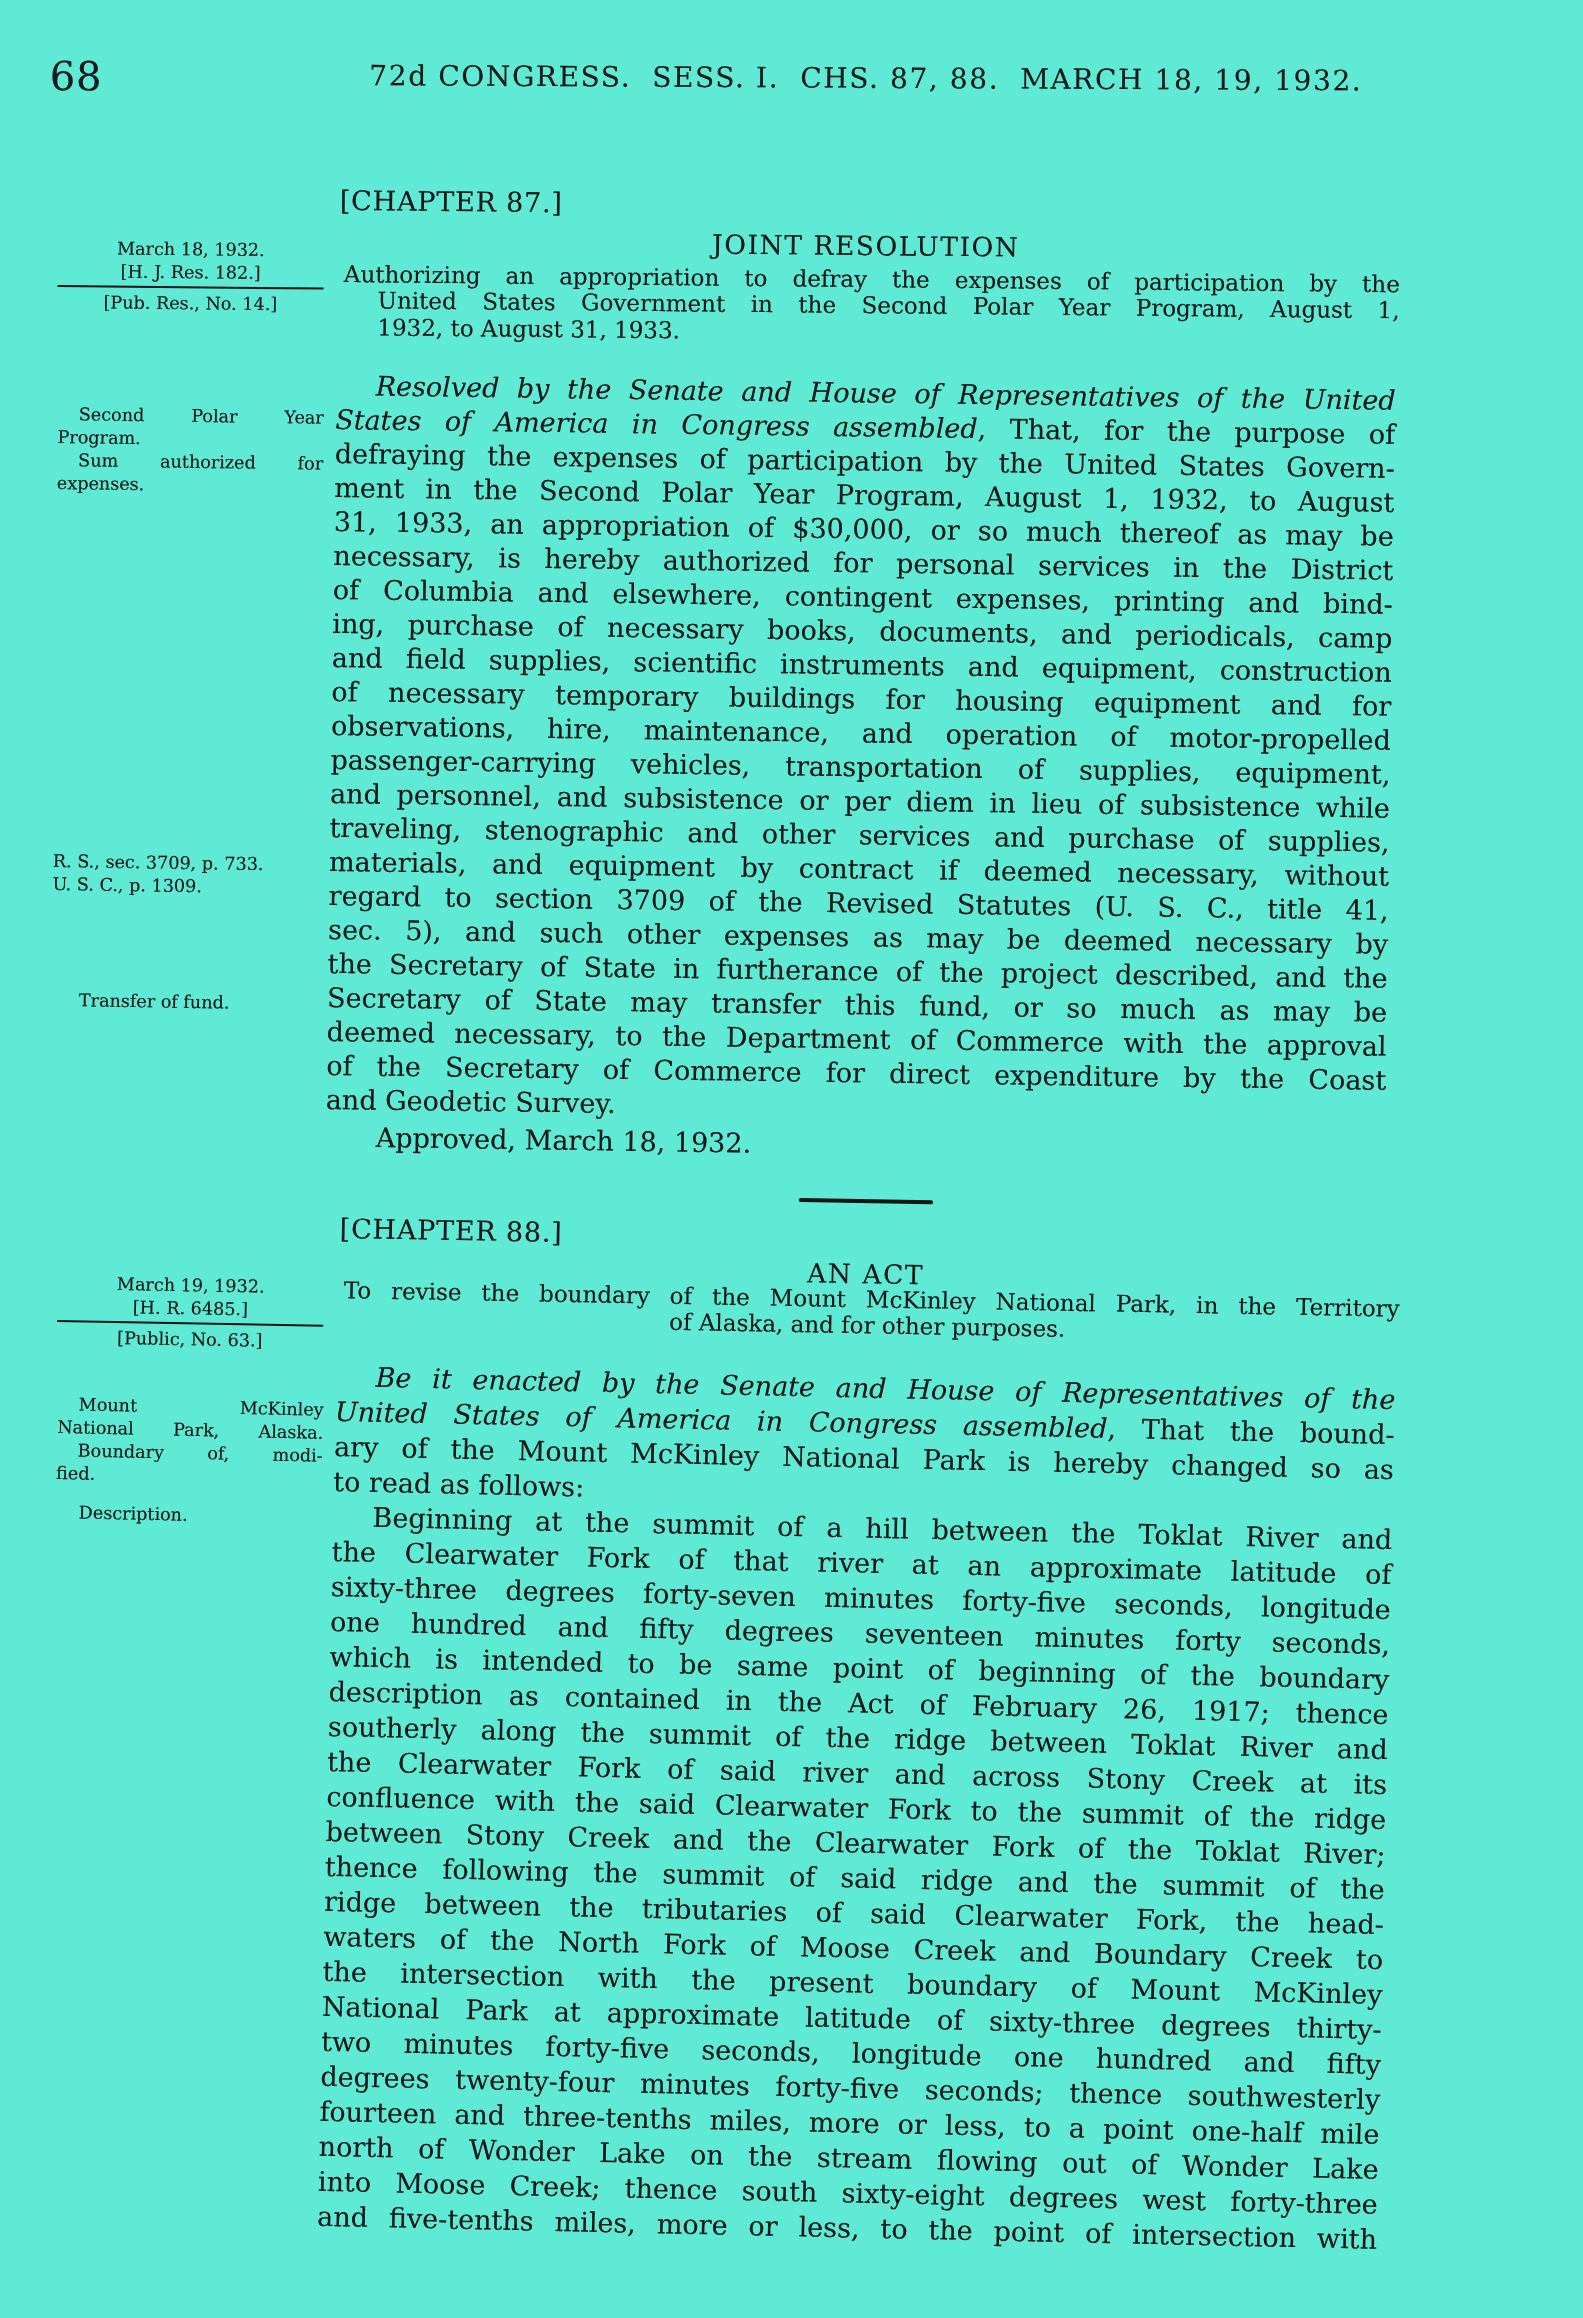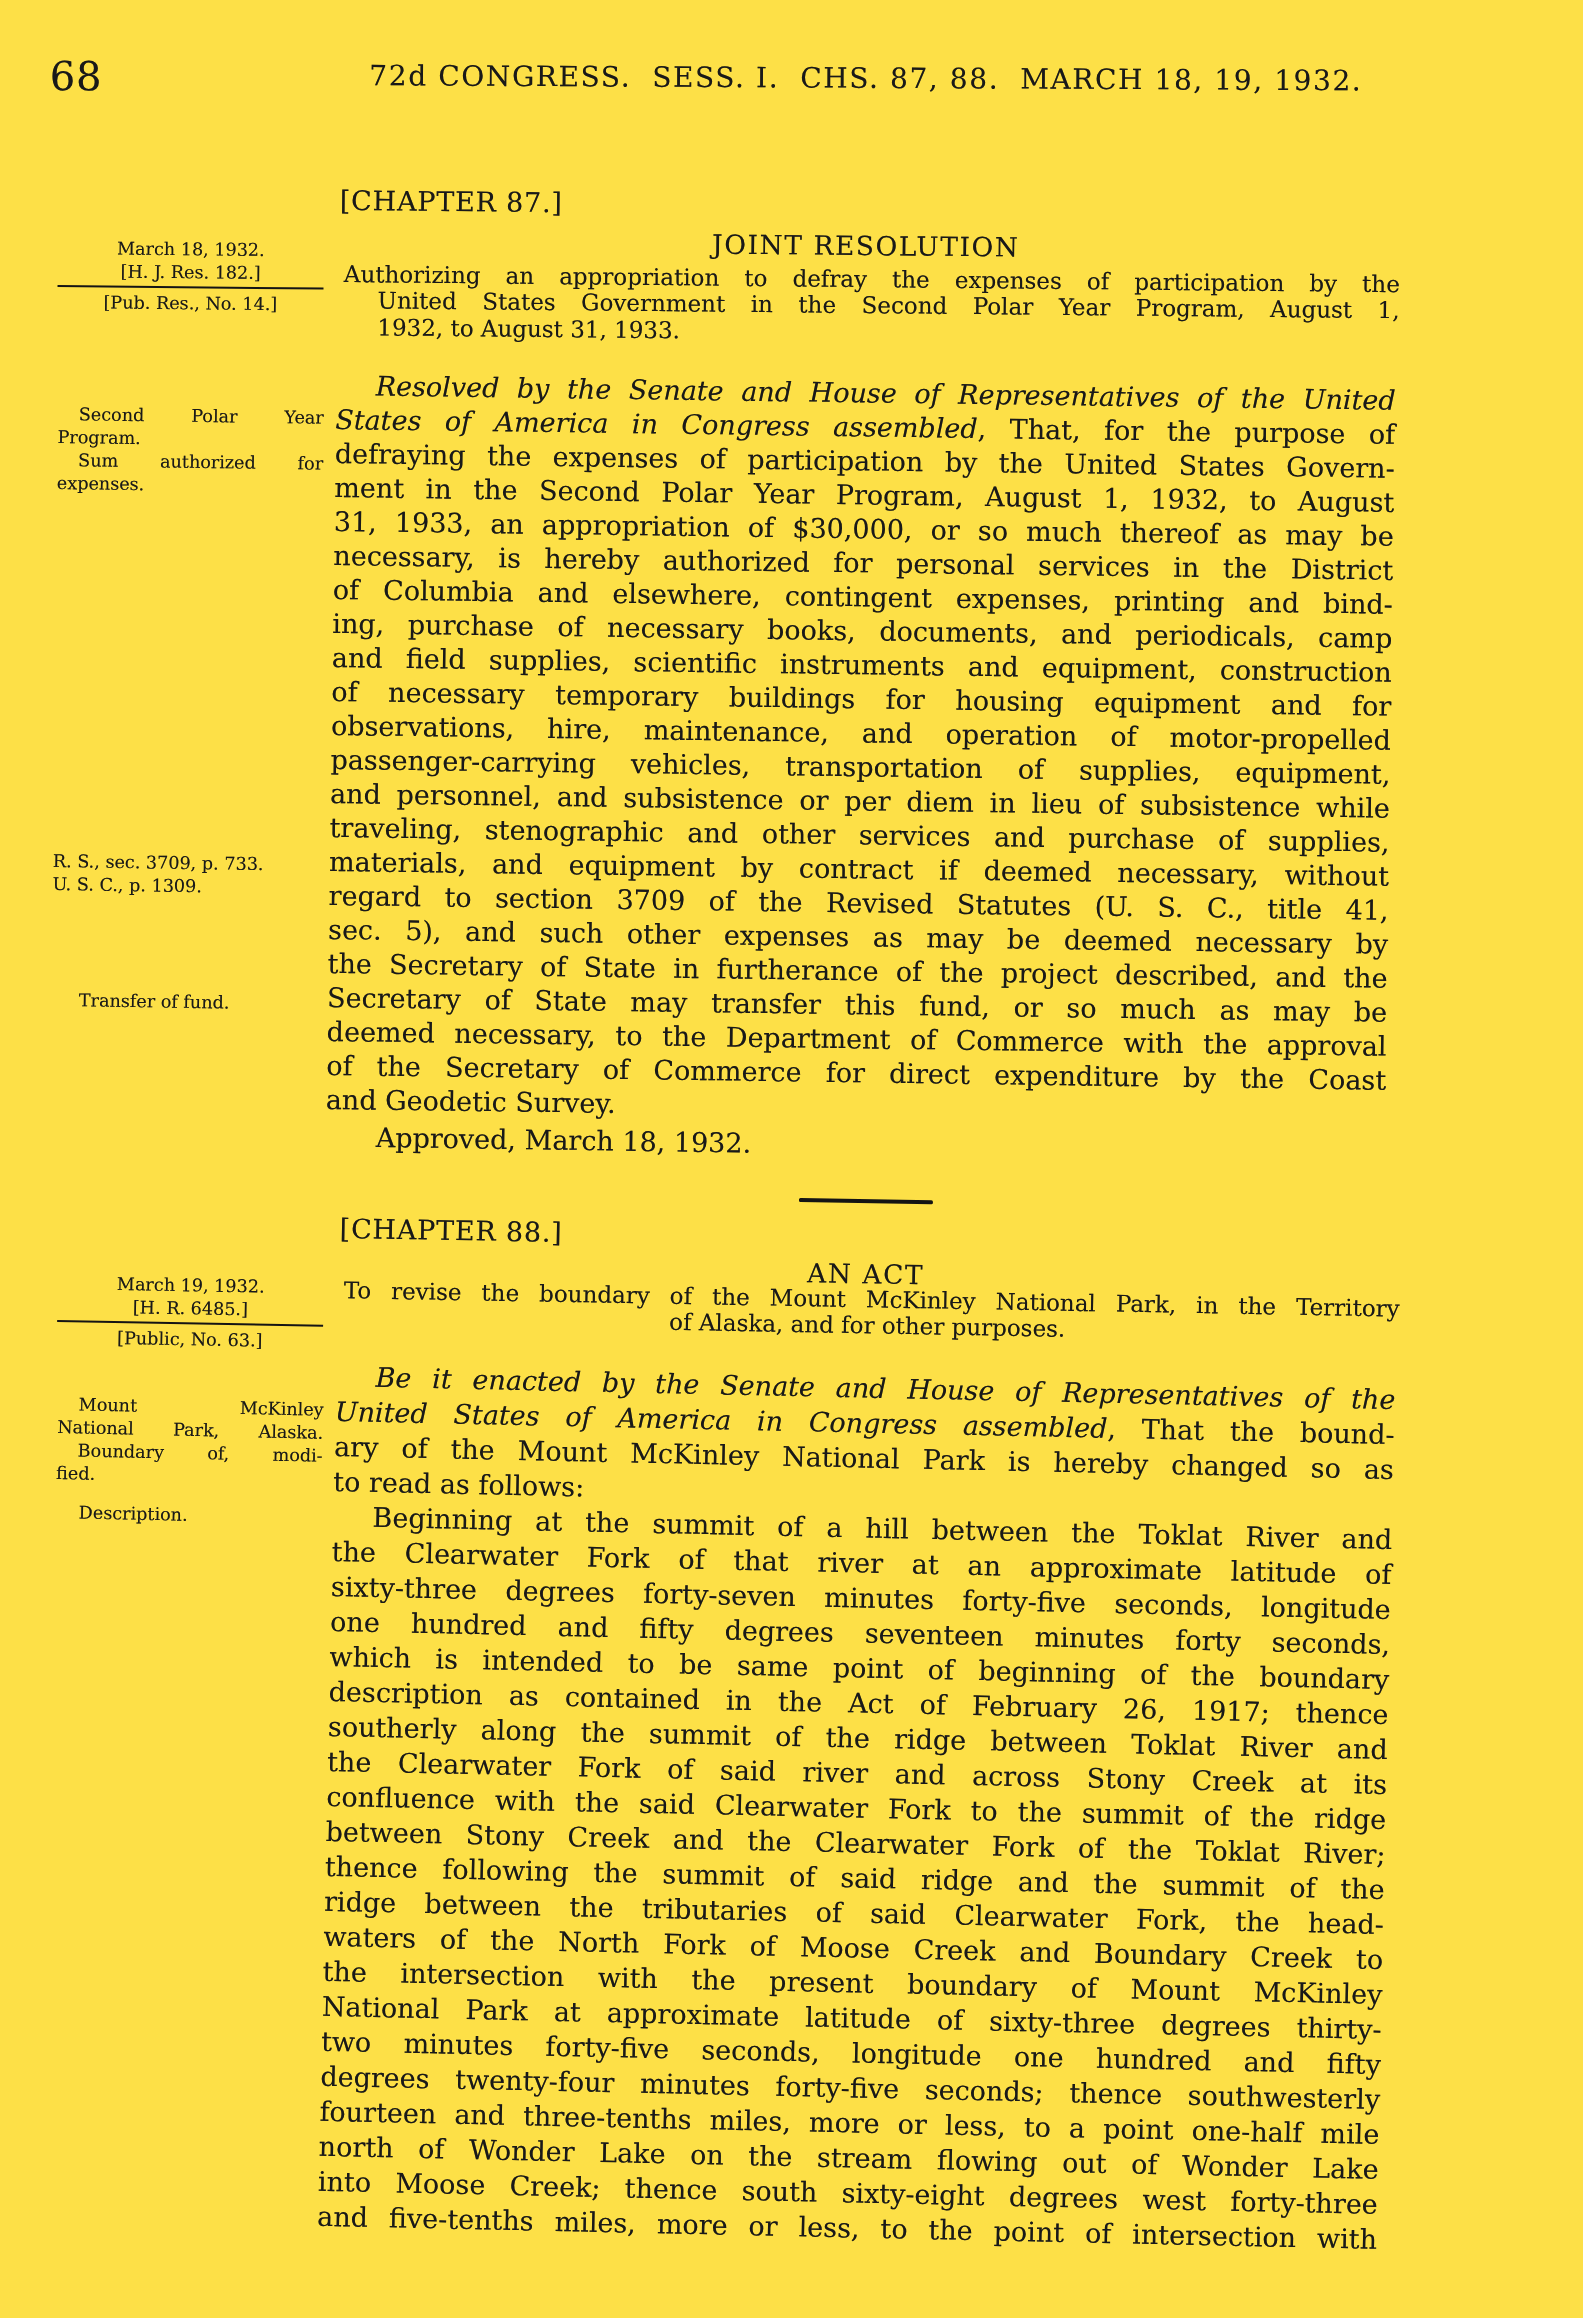--- a/index.html
+++ b/index.html
@@ -1,21 +1,21 @@
 <!DOCTYPE html>
 <html style="font-size:12.8px"><head>
 <meta charset="utf-8">
 <title>Statutes at Large — Page 68</title>
 <style>
   * { margin:0; padding:0; box-sizing:border-box; }
   html,body { background:#fcfcfa; }
   .page {
     position:relative;
     width:1583px; height:2319px;
-    background:#fde047;
+    background:#5eead4;
     color:#191919;
     font-family:"DejaVu Serif", serif;
     overflow:hidden;
     text-shadow:0 0 0.5px rgba(10,10,10,.45);
     padding-left:48px;
   }
   .abs { position:absolute; transform-origin:0 0; }
 
   
   .pagenum { font-size:40px; letter-spacing:0.8px; }

